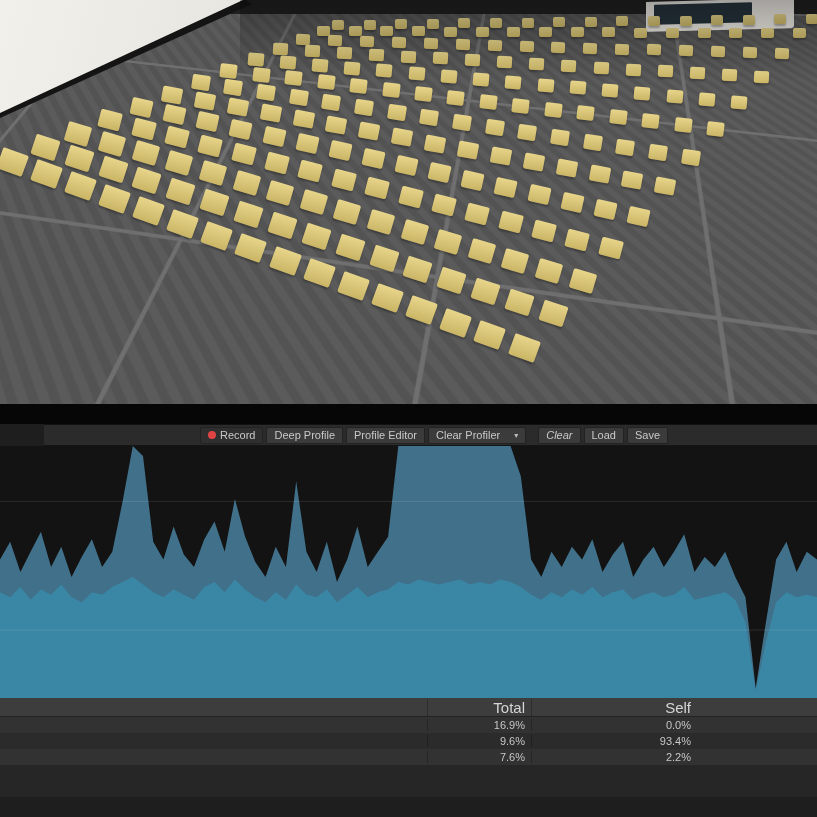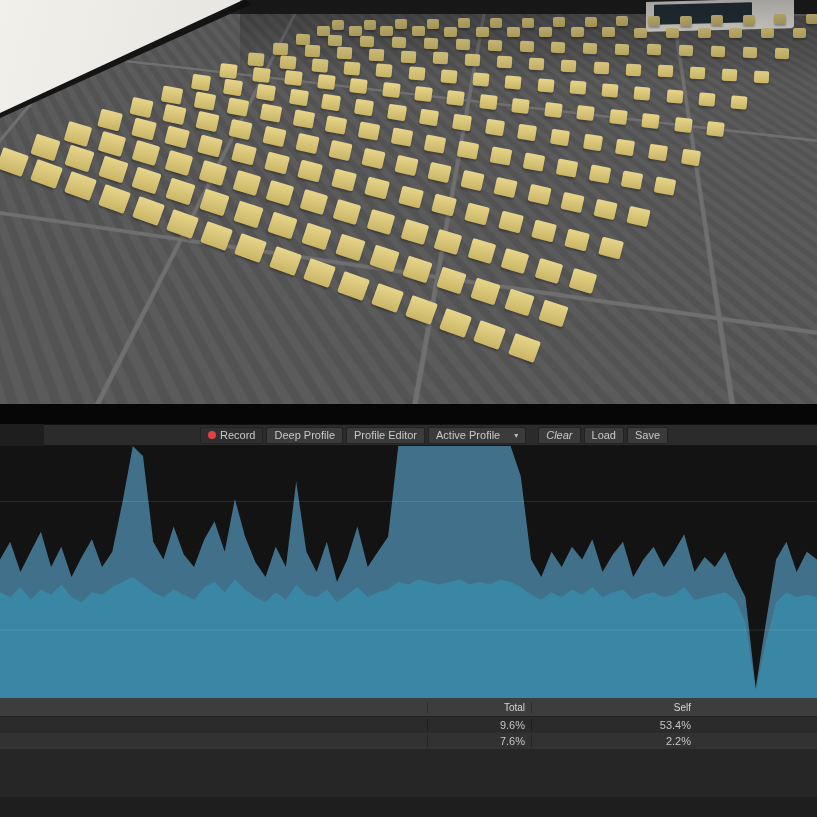--- a/index.html
+++ b/index.html
@@ -59,21 +59,21 @@
   .chart-wrap svg{display:block;width:817px;height:252px;}
 
   
   .statusbar{height:20px;background:#101010;border-top:1px solid #000;color:#b9b9b9;
     font-size:11px;display:flex;align-items:center;gap:14px;padding-left:206px;
     box-sizing:border-box;}
 
   
   .table{background:#262626;height:99px;overflow:hidden;}
   .thead{display:flex;height:18px;background:#3d3d3d;border-bottom:1px solid #222;
-    font-size:10px;color:#d6d6d6;align-items:center;}
+    font-size:15px;color:#d6d6d6;align-items:center;}
   .cell{box-sizing:border-box;}
   .c-name{flex:1;}
   .c-total{width:104px;text-align:right;padding-right:6px;border-left:1px solid rgba(0,0,0,.25);}
   .c-self{width:166px;text-align:right;padding-right:6px;border-left:1px solid rgba(0,0,0,.25);padding-left:30px;}
   .c-tail{width:120px;}
   .trow{display:flex;height:16px;font-size:11px;color:#c6c6c6;align-items:center;}
   .trow.r-a{background:#2b2b2b;}
   .trow.r-b{background:#323232;}
   .trow.selected{background:var(--selected);color:#fff;}
 </style>
@@ -311,21 +311,21 @@
           <span class="dot"></span>
           <span>Record</span>
         </div>
         <div class="tb-btn">
           <span>Deep Profile</span>
         </div>
         <div class="tb-btn">
           <span>Profile Editor</span>
         </div>
         <div class="tb-btn">
-          <span>Active Profile</span>
+          <span>Clear Profiler</span>
           <span class="chev">▾</span>
         </div>
         <div class="tb-btn gap-left">
           <span>Clear</span>
         </div>
         <div class="tb-btn">
           <span>Load</span>
         </div>
         <div class="tb-btn">
           <span>Save</span>
@@ -344,24 +344,30 @@
 
 
   <div class="table">
     <div class="thead">
       <div class="cell c-name"></div>
       <div class="cell c-total">Total</div>
       <div class="cell c-self">Self</div>
       <div class="cell c-tail"></div>
     </div>
     <div class="tbody">
+        <div class="trow r-b">
+          <div class="cell c-name"></div>
+          <div class="cell c-total">16.9%</div>
+          <div class="cell c-self">0.0%</div>
+          <div class="cell c-tail"></div>
+        </div>
         <div class="trow r-a">
           <div class="cell c-name"></div>
           <div class="cell c-total">9.6%</div>
-          <div class="cell c-self">53.4%</div>
+          <div class="cell c-self">93.4%</div>
           <div class="cell c-tail"></div>
         </div>
         <div class="trow r-b">
           <div class="cell c-name"></div>
           <div class="cell c-total">7.6%</div>
           <div class="cell c-self">2.2%</div>
           <div class="cell c-tail"></div>
         </div>
       </div>
   </div>

